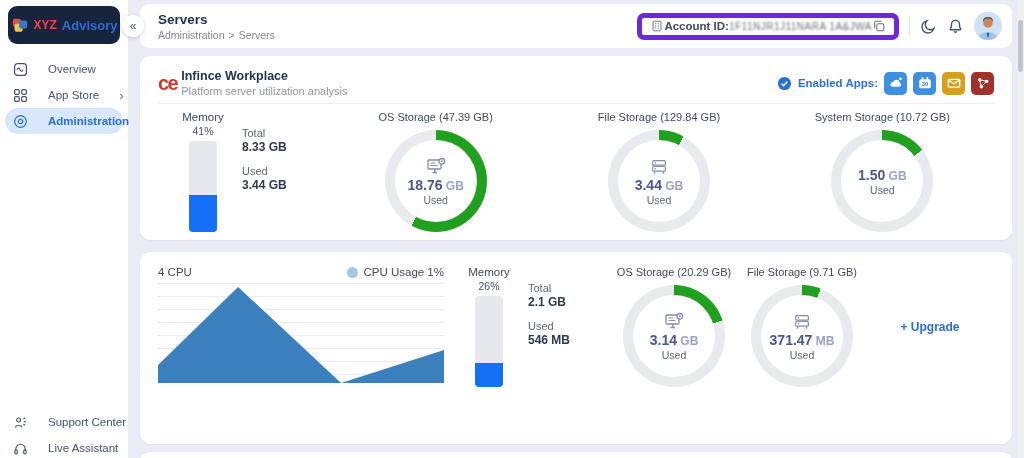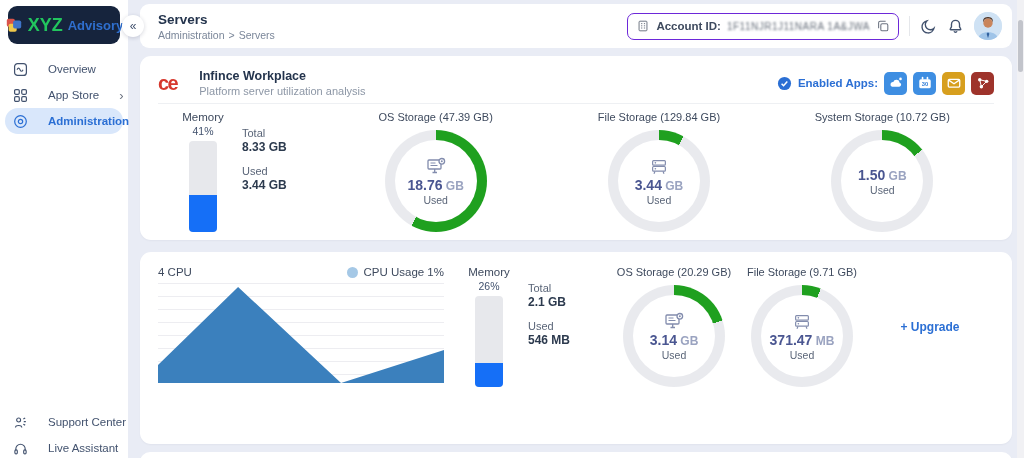--- a/index.html
+++ b/index.html
@@ -2,51 +2,51 @@
 <html><head>
 <meta charset="utf-8">
 <style>
   * { margin:0; padding:0; box-sizing:border-box; }
   body { font-family:"Liberation Sans", sans-serif; background:#dfe3ee; }
   .screen { position:relative; width:1024px; height:458px; background:#e9ecf5; overflow:hidden; font-size:12px; color:#42526e; }
 
   
   .sidebar { position:absolute; left:0; top:0; width:128px; height:458px; background:#fff; }
   .logo { position:absolute; left:8px; top:6px; width:112px; height:38px; background:#16243d; border-radius:9px; display:flex; align-items:center; justify-content:center; gap:5px; cursor:pointer; }
-  .logo-name { color:#22c55e; font-weight:bold; font-size:18px; }
+  .logo-name { color:#ef4444; font-weight:bold; font-size:12px; }
   .logo-suffix { color:#2f6fce; font-weight:bold; font-size:13px; }
   .nav { position:absolute; top:56px; left:0; right:0; padding:0 5px; }
   .nav-item { display:flex; align-items:center; gap:20px; height:26px; padding:0 8px; border-radius:13px; color:#42526e; font-size:11.5px; cursor:pointer; white-space:nowrap; }
   .nav-item .chev { margin-left:auto; font-size:13px; color:#6b7280; }
   .nav-item.active { background:#d9e7fb; color:#2b6fd4; font-weight:bold; }
   .nav-item.active .chev { color:#2b6fd4; }
   .nav-item svg { flex:0 0 auto; }
   .side-footer { position:absolute; bottom:-3px; left:0; right:0; padding:0 5px; }
   .collapse { position:absolute; left:122px; top:15px; width:22px; height:22px; border-radius:50%; background:#fff; border:none; box-shadow:0 1px 4px rgba(20,30,60,.18); color:#42526e; font-size:12px; line-height:20px; text-align:center; cursor:pointer; z-index:5; }
 
   
   .topbar { position:absolute; left:140px; top:4px; width:872px; height:44px; background:#fff; border-radius:9px; display:flex; align-items:center; padding:0 10px 0 18px; }
   .tb-title { font-size:13.5px; font-weight:bold; color:#24344d; }
   .breadcrumb { font-size:10.5px; color:#7a8699; margin-top:2px; }
   .breadcrumb .sep { margin:0 4px; }
   .tb-right { margin-left:auto; display:flex; align-items:center; gap:10px; }
-  .account-pill { display:flex; align-items:center; gap:6px; height:27px; border:1px solid #6d28d9; border-radius:7px; padding:0 8px; }
+  .account-pill { display:flex; align-items:center; height:27px; border:5px solid #6d28d9; border-radius:7px; padding:0 8px; }
   .account-label { font-size:11.5px; font-weight:bold; color:#3e4a5e; white-space:nowrap; }
   .account-value { font-size:10px; color:#4b5563; letter-spacing:.5px; filter:blur(0.9px); opacity:.85; white-space:nowrap; }
   .icon-btn { background:none; border:none; cursor:pointer; display:flex; align-items:center; color:#42526e; padding:0; }
   .tb-divider { width:1px; height:20px; background:#e5e7eb; }
   .avatar { width:28px; height:28px; border-radius:50%; overflow:hidden; background:#cfe2f4; cursor:pointer; flex:0 0 auto; }
 
   
   .card { position:absolute; left:140px; width:872px; background:#fff; border-radius:11px; padding:10px 18px; box-shadow:0 1px 2px rgba(16,24,40,.04); }
   .card-1 { top:56px; height:184px; }
   .card-2 { top:252px; height:192px; }
   .card-3 { top:452px; height:10px; padding:0; border-radius:11px 11px 0 0; }
 
-  .card-head { display:flex; align-items:center; gap:22px; min-height:34px; }
+  .card-head { display:flex; align-items:center; gap:4px; min-height:34px; }
   .ce-logo { font-size:20px; font-weight:800; letter-spacing:-1.5px; color:#d6382d; line-height:1; }
   .srv-title { font-size:12.5px; font-weight:bold; color:#24344d; }
   .srv-sub { font-size:11px; color:#8d97a6; margin-top:2px; }
   .head-right { margin-left:auto; display:flex; align-items:center; gap:6px; }
   .enabled-label { color:#2b6fd4; font-weight:bold; font-size:11.5px; }
   .app-icon { width:23px; height:23px; border-radius:5px; display:flex; align-items:center; justify-content:center; cursor:pointer; }
   .app-photos { background:#3e8ee2; } .app-calendar { background:#3e8ee2; }
   .app-mail { background:#d79f1e; } .app-network { background:#9e332b; }
   .divider { border-top:1px solid #eef0f3; margin:3px 0 7px; }
 

